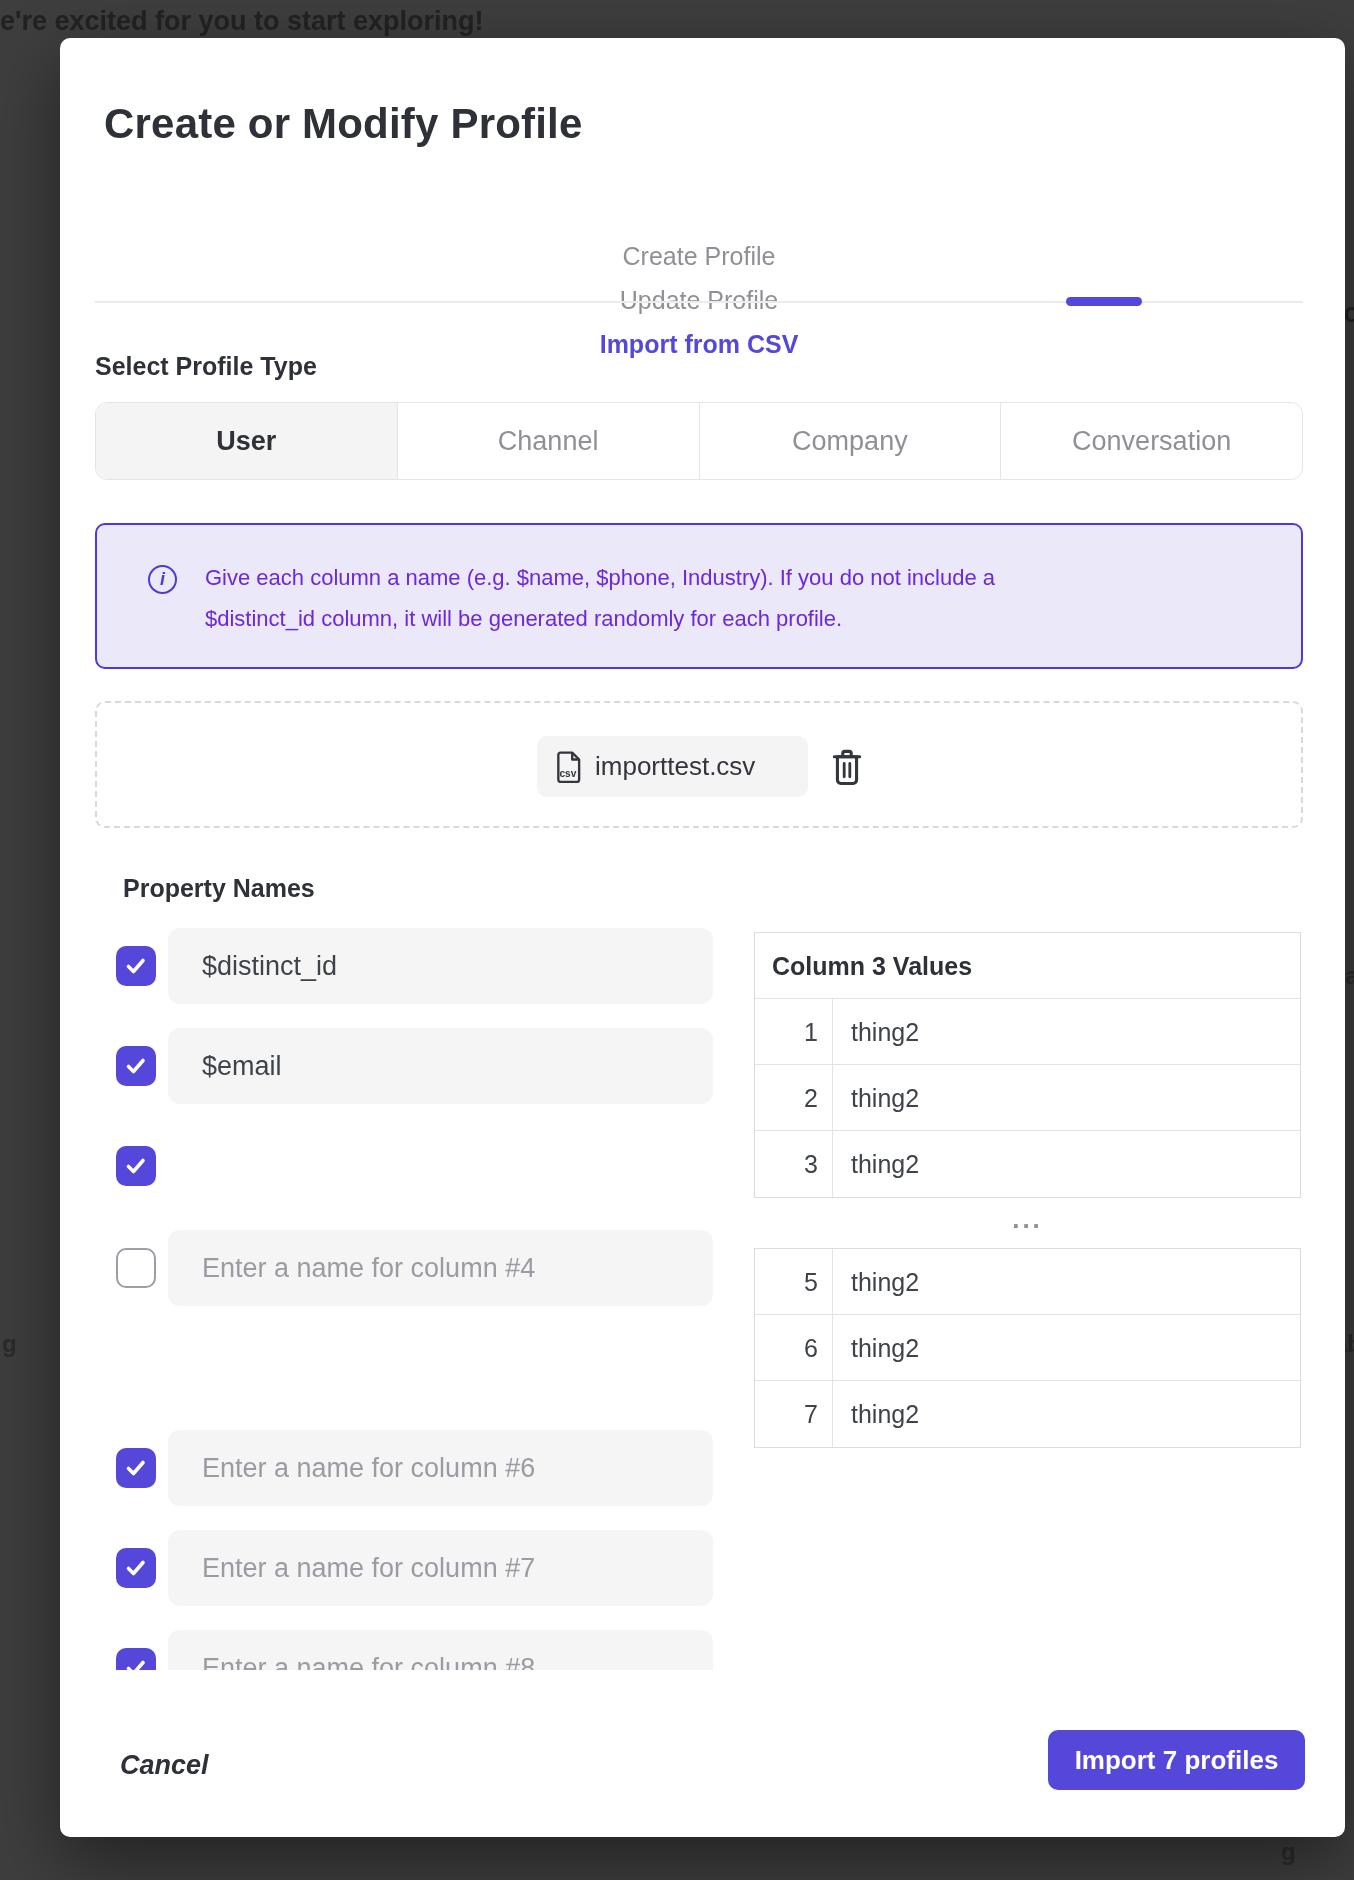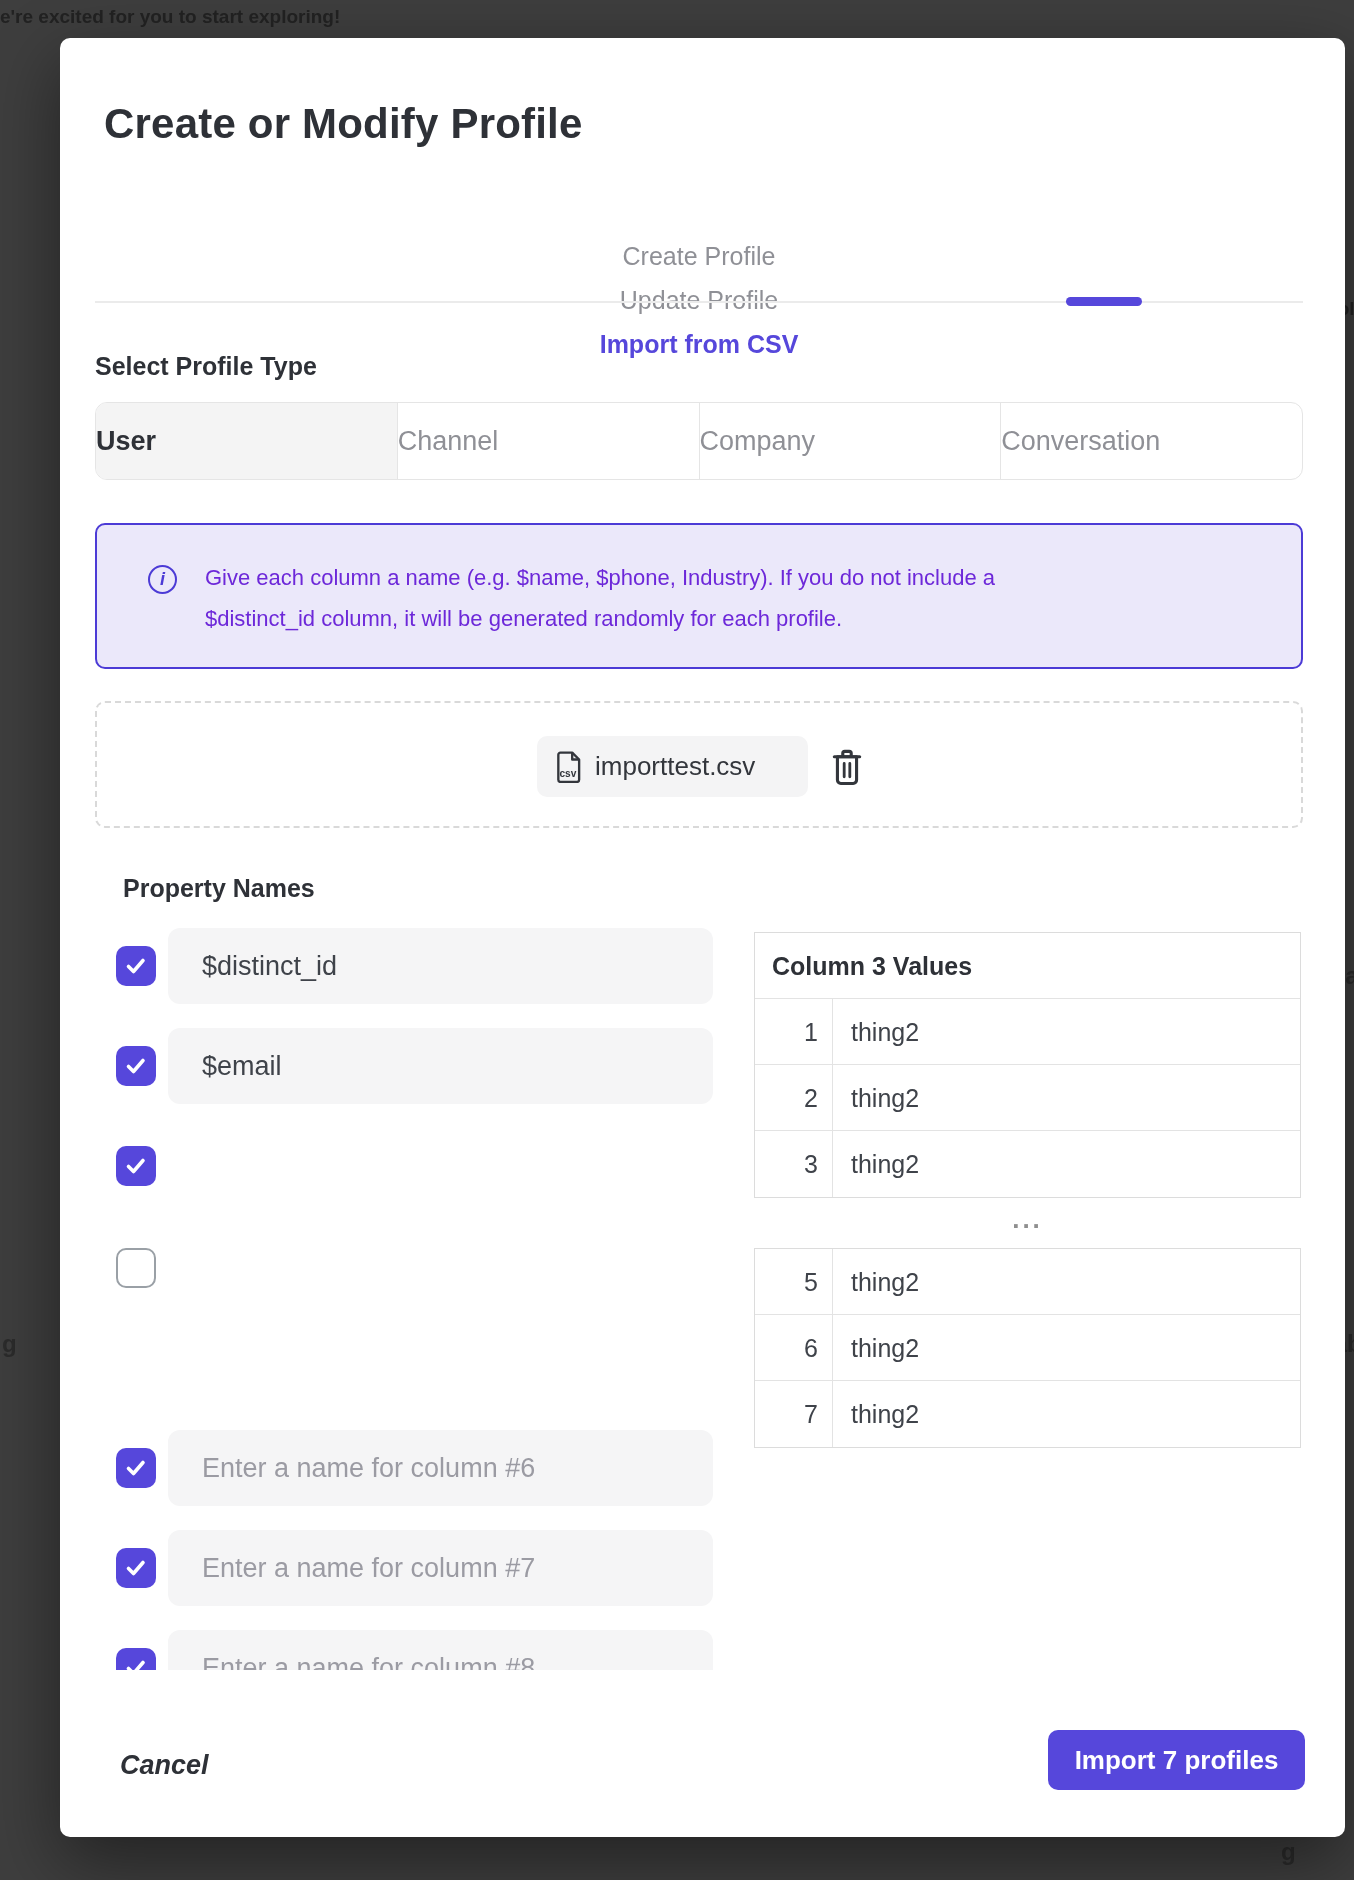--- a/index.html
+++ b/index.html
@@ -3,21 +3,21 @@
 <meta charset="utf-8">
 <style>
   * { box-sizing: border-box; margin: 0; padding: 0; }
   body { margin: 0; background: #262626; }
   #screen {
     position: relative; width: 1354px; height: 1880px;
     background: #3E3E3E; overflow: hidden;
     font-family: "Liberation Sans", sans-serif;
   }
   .bg-frag { position: absolute; color: #262626; font-weight: 700; white-space: nowrap; }
-  .bg-frag.big { font-size: 19px; color: #222; }
+  .bg-frag.big { font-size: 27px; color: #222; }
   .bg-frag.small { font-size: 24px; color: #2b2b2b; }
 
   .modal {
     position: absolute; left: 37px; top: 38px; width: 1285px; height: 1799px;
     background: #ffffff; border-radius: 10px;
     box-shadow: 0 24px 70px rgba(0,0,0,.45);
     margin-left: 23px;
   }
   .title { position: absolute; left: 44px; top: 62px; font-size: 42px; font-weight: 700; color: #2e3137; letter-spacing: .2px; }
 
@@ -26,21 +26,21 @@
   .tab.active { color: #5647DB; font-weight: 700; }
   .tabs-divider { position: absolute; left: 35px; top: 263px; width: 1208px; height: 2px; background: #ebebeb; }
   .tab-underline { position: absolute; left: 1006px; top: 259px; width: 76px; height: 9px; border-radius: 4.5px; background: #5647DB; }
 
   .section-label { position: absolute; font-size: 25px; font-weight: 700; color: #2e3137; }
 
   .segmented {
     position: absolute; left: 35px; top: 364px; width: 1208px; height: 78px;
     border: 1px solid #e5e5e5; border-radius: 12px; display: flex; overflow: hidden; background: #fff;
   }
-  .segment { flex: 1; line-height: 76px; font-size: 27px; color: #8f9096; border-left: 1px solid #e5e5e5; cursor: pointer; }
+  .segment { flex: 1; text-align: center; line-height: 76px; font-size: 27px; color: #8f9096; border-left: 1px solid #e5e5e5; cursor: pointer; }
   .segment:first-child { border-left: none; }
   .segment.active { background: #f4f4f4; color: #2e3137; font-weight: 700; }
 
   .info-box {
     position: absolute; left: 35px; top: 485px; width: 1208px; height: 146px;
     background: #EBE8FA; border: 2px solid #4C3BD6; border-radius: 10px;
   }
   .info-icon {
     position: absolute; left: 51px; top: 40px; width: 29px; height: 29px;
     border: 2.5px solid #4C3BD6; border-radius: 50%; color: #4C3BD6;
@@ -175,20 +175,21 @@
       <div class="prop-row" style="top:210px">
         <div class="checkbox checked">
           <svg width="26" height="24" viewBox="0 0 24 24">
               <polyline points="4.5,12.5 9.5,17.5 19,6.5" fill="none" stroke="#fff" stroke-width="3.6" stroke-linecap="round" stroke-linejoin="round"></polyline>
             </svg>
         </div>
       </div>
 
       <div class="prop-row" style="top:312px">
         <div class="checkbox"></div>
+        <input class="prop-field" placeholder="Enter a name for column #4" style="">
       </div>
 
 
       <div class="prop-row" style="top:512px">
         <div class="checkbox checked">
           <svg width="26" height="24" viewBox="0 0 24 24">
               <polyline points="4.5,12.5 9.5,17.5 19,6.5" fill="none" stroke="#fff" stroke-width="3.6" stroke-linecap="round" stroke-linejoin="round"></polyline>
             </svg>
         </div>
         <input class="prop-field" placeholder="Enter a name for column #6" style="">

